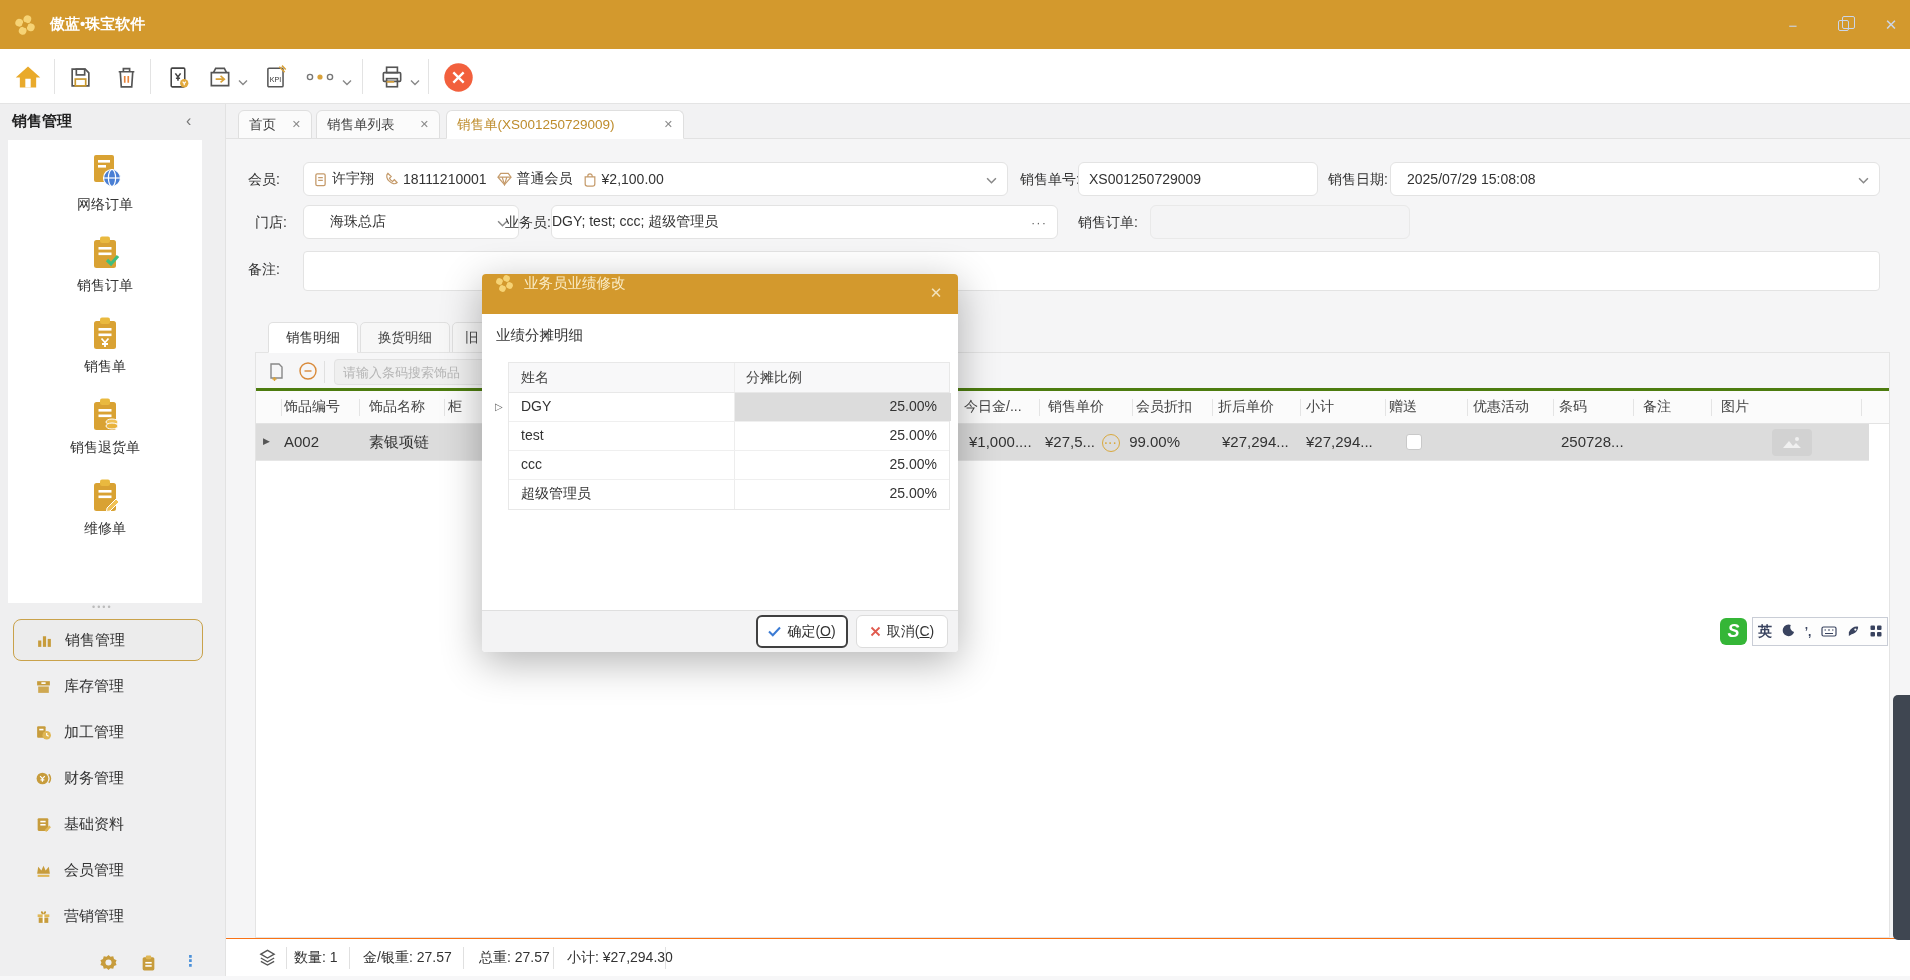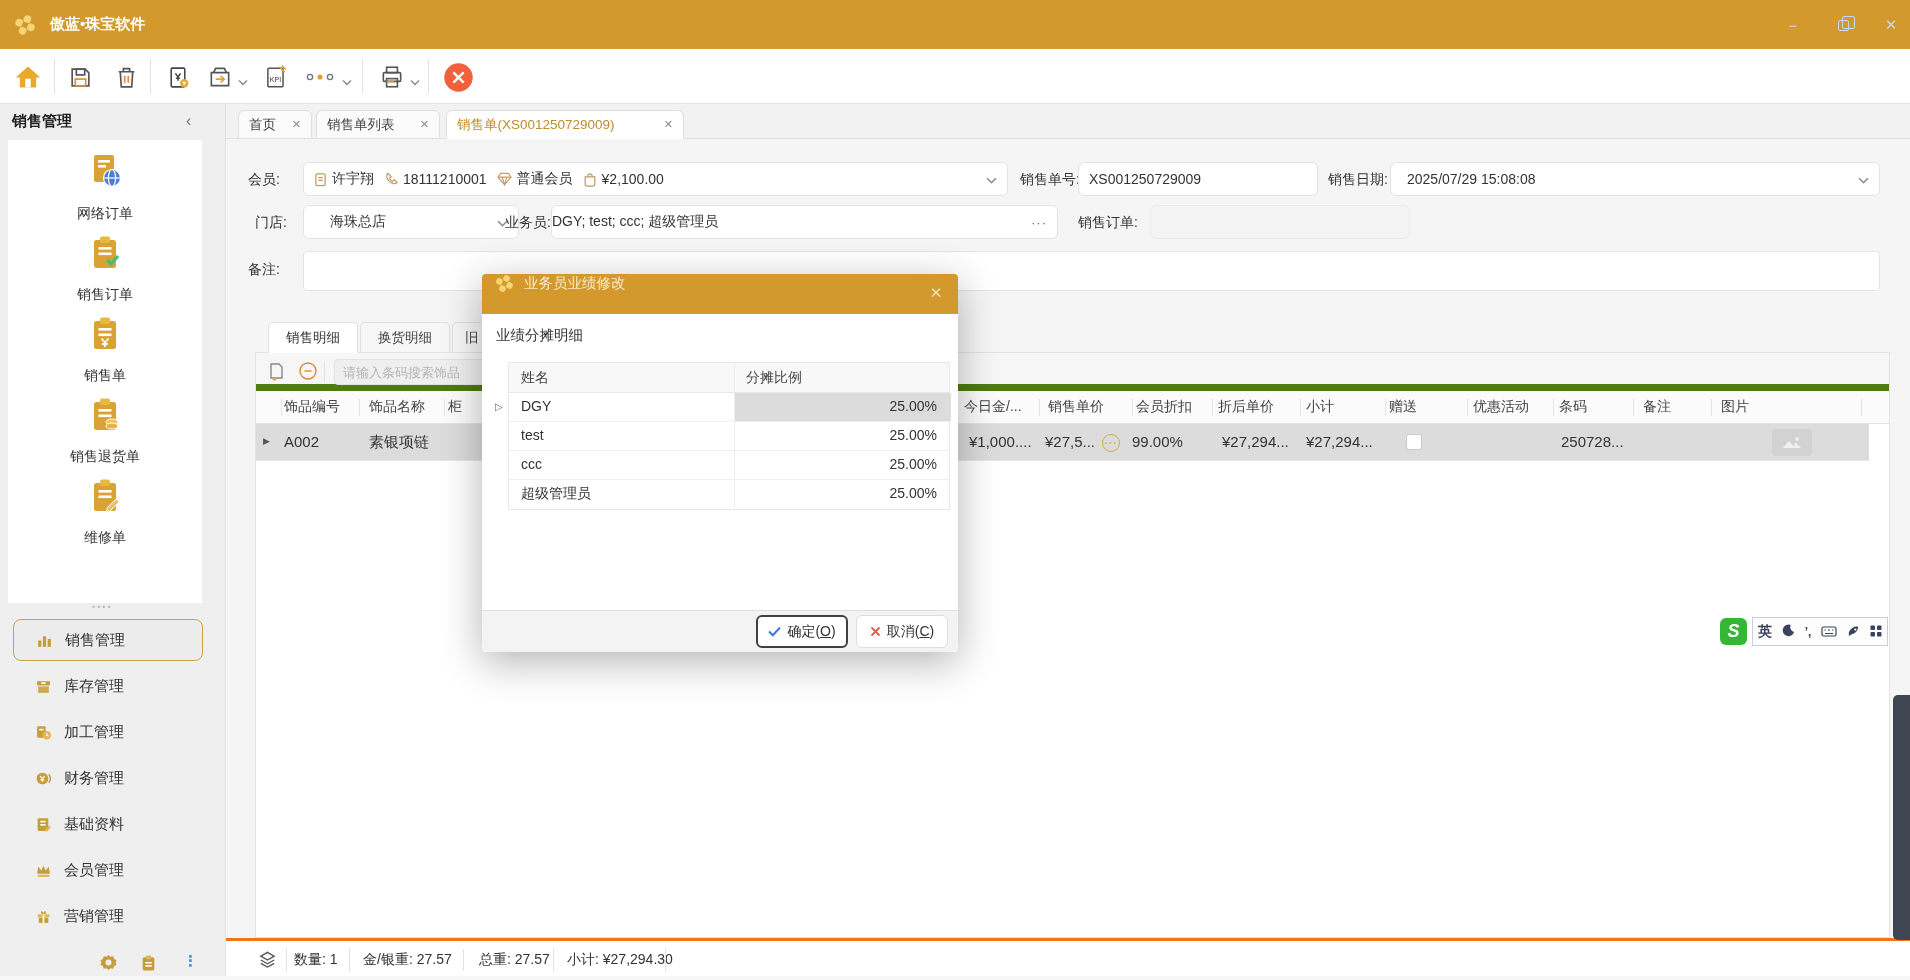--- a/index.html
+++ b/index.html
@@ -17,21 +17,21 @@
   .toolbar{position:absolute;left:0;top:49px;width:1910px;height:55px;background:#fff;border-bottom:1px solid #E4E4E4}
   .tbtn{position:absolute;top:8px;width:40px;height:40px;display:flex;align-items:center;justify-content:center}
   .tdiv{position:absolute;top:10px;width:1px;height:35px;background:#E3E3E3}
   .chev{position:absolute;top:24px}
   
   .sidebar{position:absolute;left:0;top:104px;width:226px;height:876px;background:#EFEFF0;border-right:1px solid #E2E2E2}
   .sb-header{position:absolute;left:12px;top:8px;font-size:15px;font-weight:bold;color:#222}
   .sb-collapse{position:absolute;left:186px;top:8px;color:#777;font-size:16px}
   .sb-panel{position:absolute;left:8px;top:36px;width:194px;height:463px;background:#fff}
   .sc-item{position:absolute;left:0;width:194px;text-align:center}
-  .sc-item .lab{display:block;margin-top:10px;font-size:14px;color:#333}
+  .sc-item .lab{display:block;margin-top:1px;font-size:14px;color:#333}
   .mod-item{position:absolute;left:13px;width:190px;height:42px;display:flex;align-items:center;border-radius:8px}
   .mod-item.sel{background:#ECECEC;border:1px solid #C9A24B}
   .mod-item .mico{margin-left:21px;width:18px;height:18px;display:flex;align-items:center;justify-content:center}
   .mod-item .mlab{margin-left:12px;font-size:15px;color:#333}
   .handle{position:absolute;left:92px;top:498px;color:#BBB;font-size:9px;letter-spacing:2px}
   
   .tab{position:absolute;top:110px;height:29px;background:#FBFBFB;border:1px solid #DFDFDF;border-radius:6px 6px 0 0;
        display:flex;align-items:center;font-size:13.5px;color:#444;padding:0 10px;justify-content:space-between}
   .tab.active{background:#fff;border-bottom:1px solid #fff;color:#BE8C2C;z-index:2}
   .tab .x{color:#8a8a8a;font-size:11px;margin-left:12px}
@@ -41,31 +41,31 @@
   .flabel{position:absolute;font-size:14px;color:#333}
   .field{position:absolute;height:34px;background:#fff;border:1px solid #E3E3E3;border-radius:6px;display:flex;align-items:center;font-size:14px;color:#333}
   .field.ro{background:#F4F4F5;border-color:#E9E9E9}
   .fchev{margin-left:auto;margin-right:10px}
   .mico2{margin:0 5px 0 10px;display:flex;align-items:center}
   
   .dtab{position:absolute;top:322px;height:31px;background:#F7F7F7;border:1px solid #E0E0E0;border-radius:5px 5px 0 0;
         display:flex;align-items:center;justify-content:center;font-size:13.5px;color:#444}
   .dtab.active{background:#fff;border-bottom:1px solid #fff;color:#333;z-index:2}
   .panel{position:absolute;left:255px;top:352px;width:1635px;height:586px;background:#fff;border:1px solid #E4E4E4}
-  .ptools{position:absolute;left:0;top:0;width:100%;height:38px;background:#F6F6F7;border-bottom:7px solid #4d7c0f}
+  .ptools{position:absolute;left:0;top:0;width:100%;height:38px;background:#F6F6F7;border-bottom:3px solid #4d7c0f}
   .searchbox{position:absolute;left:78px;top:6px;width:300px;height:26px;background:#EFEFEF;border:1px solid #E2E2E2;border-radius:4px;
              font-size:13px;color:#333;padding:0 8px;outline:none;font-family:inherit}
   .searchbox::placeholder{color:#B5B5B5}
   .ghead{position:absolute;left:0;top:38px;width:100%;height:33px;background:#FBFBFB;border-bottom:1px solid #E3E3E3}
   .gh{position:absolute;top:7px;font-size:14px;color:#444}
   .gvd{position:absolute;top:8px;width:1px;height:17px;background:#E4E4E4}
   .grow{position:absolute;left:0;top:71px;width:1613px;height:37px;background:#DCDCDC;border-bottom:1px solid #E6E6E6}
   .gc{position:absolute;top:9px;font-size:15px;color:#333}
   
-  .statusbar{position:absolute;left:226px;top:938px;width:1684px;height:38px;background:#fff;border-top:3px solid #f97316}
+  .statusbar{position:absolute;left:226px;top:938px;width:1684px;height:38px;background:#fff;border-top:1px solid #f97316}
   .sdiv{position:absolute;top:8px;width:1px;height:22px;background:#E0E0E0}
   .sitem{position:absolute;top:10px;font-size:14px;color:#333}
   
   .modal{position:absolute;left:482px;top:274px;width:476px;height:378px;background:#fff;border-radius:4px;
          box-shadow:0 10px 40px rgba(0,0,0,.3);z-index:50}
   .mhead{position:absolute;left:0;top:0;width:100%;height:40px;background:#D3992D;border-radius:4px 4px 0 0;display:flex;}
   .mtitle{color:#FAEDC8;font-size:14.5px;margin-left:10px}
   .mclose{position:absolute;right:12px;top:10px;color:#F3E3BC;font-size:15px;width:20px;height:20px;text-align:center}
   .msection{position:absolute;left:14px;top:52px;font-size:14.5px;color:#333}
   .mtable{position:absolute;left:26px;top:88px;width:442px;border:1px solid #E8E8E8}
@@ -505,21 +505,21 @@
       <i class="gvd" style="left:1605px"></i>
     </div>
 
     <div class="grow">
       <span class="gc" style="left:7px;font-size:9px;color:#555;top:12px">▶</span>
       <span class="gc" style="left:28px">A002</span>
       <span class="gc" style="left:113px">素银项链</span>
       <span class="gc" style="left:713px">¥1,000....</span>
       <span class="gc" style="left:789px">¥27,5...</span>
       <span class="gc dotcircle" style="left:846px;top:10px">···</span>
-      <span class="gc" style="left:876px;width:76px;text-align:left">99.00%</span>
+      <span class="gc" style="left:848px;width:76px;text-align:right">99.00%</span>
       <span class="gc" style="left:966px">¥27,294...</span>
       <span class="gc" style="left:1050px">¥27,294...</span>
       <span class="chk" style="left:1150px;top:10px"></span>
       <span class="gc" style="left:1305px">250728...</span>
       <span class="imgph" style="left:1516px;top:5px">
         <svg width="22" height="15" viewBox="0 0 22 15">
             <path d="M2 13 L8 6 L12 11 L15 8 L20 13 Z" fill="#F0F0F0"></path>
             <circle cx="16" cy="4" r="2" fill="#F0F0F0"></circle>
           </svg>
       </span>

